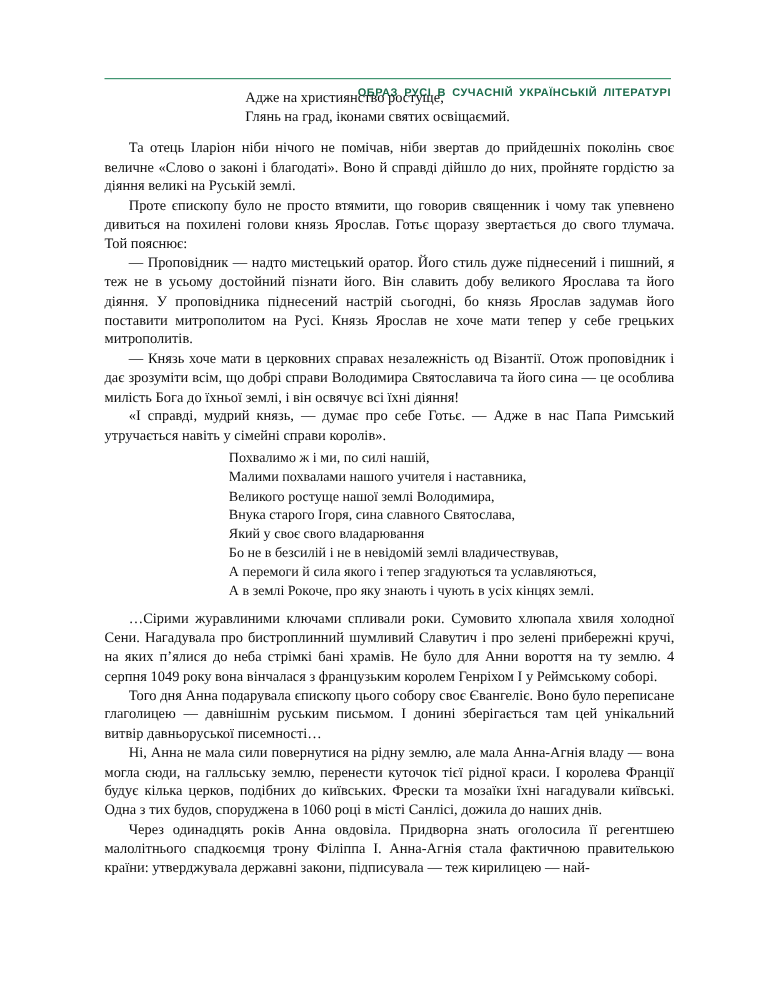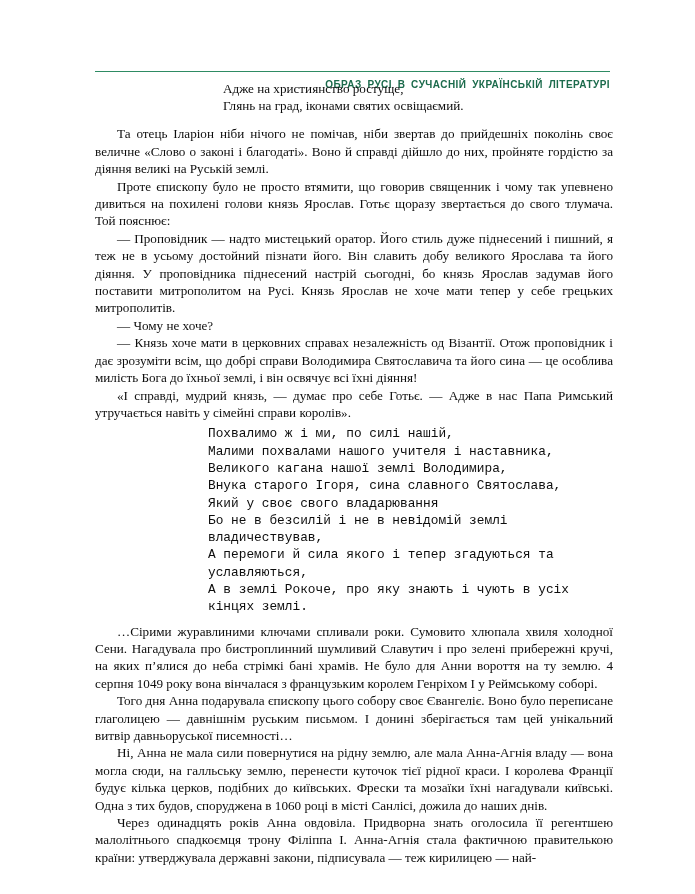--- a/index.html
+++ b/index.html
@@ -88,21 +88,20 @@
   .verse {
     margin-top: 4px;
     margin-bottom: 6px;
     margin-left: 113px;
   }
   .verse p {
     text-align: left;
     text-indent: 0;
     font-size: 12.8px;
     line-height: 17.3px;
-    font-family: Liberation Mono, monospace;
   }
 
   .gap-before { margin-top: 7px; }
 
   
   .footer-art {
     position: absolute;
     left: 0;
     top: 818px;
     width: 695px;
@@ -122,28 +121,27 @@
   <div class="content">
 
     <div class="epigraph">
       <p>Адже на християнство ростуще,</p>
       <p>Глянь на град, іконами святих освіщаємий.</p>
     </div>
 
     <p class="indent">Та отець Іларіон ніби нічого не помічав, ніби звертав до прийдешніх поколінь своє величне «Слово о законі і благодаті». Воно й справді дійшло до них, пройняте гордістю за діяння великі на Руській землі.</p>
     <p class="indent">Проте єпископу було не просто втямити, що говорив священник і чому так упевнено дивиться на похилені голови князь Ярослав. Готьє щоразу звертається до свого тлумача. Той пояснює:</p>
     <p class="indent">— Проповідник — надто мистецький оратор. Його стиль дуже піднесений і пишний, я теж не в усьому достойний пізнати його. Він славить добу великого Ярослава та його діяння. У проповідника піднесений настрій сьогодні, бо князь Ярослав задумав його поставити митрополитом на Русі. Князь Ярослав не хоче мати тепер у себе грецьких митрополитів.</p>
-    <p class="indent">— Чому не хоче?</p>
     <p class="indent">— Князь хоче мати в церковних справах незалежність од Візантії. Отож проповідник і дає зрозуміти всім, що добрі справи Володимира Святославича та його сина — це особлива милість Бога до їхньої землі, і він освячує всі їхні діяння!</p>
     <p class="indent">«І справді, мудрий князь, — думає про себе Готьє. — Адже в нас Папа Римський утручається навіть у сімейні справи королів».</p>
 
     <div class="verse">
       <p>Похвалимо ж і ми, по силі нашій,</p>
       <p>Малими похвалами нашого учителя і наставника,</p>
-      <p>Великого кагана нашої землі Володимира,</p>
+      <p>Великого ростуще нашої землі Володимира,</p>
       <p>Внука старого Ігоря, сина славного Святослава,</p>
       <p>Який у своє свого владарювання</p>
       <p>Бо не в безсилій і не в невідомій землі владичествував,</p>
       <p>А перемоги й сила якого і тепер згадуються та уславляються,</p>
       <p>А в землі Рокоче, про яку знають і чують в усіх кінцях землі.</p>
     </div>
 
     <p class="indent gap-before">…Сірими журавлиними ключами спливали роки. Сумовито хлюпала хвиля холодної Сени. Нагадувала про бистроплинний шумливий Славутич і про зелені прибережні кручі, на яких п’ялися до неба стрімкі бані храмів. Не було для Анни вороття на ту землю. 4 серпня 1049 року вона вінчалася з французьким королем Генріхом I у Реймському соборі.</p>
     <p class="indent">Того дня Анна подарувала єпископу цього собору своє Євангеліє. Воно було переписане глаголицею — давнішнім руським письмом. І донині зберігається там цей унікальний витвір давньоруської писемності…</p>
     <p class="indent">Ні, Анна не мала сили повернутися на рідну землю, але мала Анна-Агнія владу — вона могла сюди, на галльську землю, перенести куточок тієї рідної краси. І королева Франції будує кілька церков, подібних до київських. Фрески та мозаїки їхні нагадували київські. Одна з тих будов, споруджена в 1060 році в місті Санлісі, дожила до наших днів.</p>

